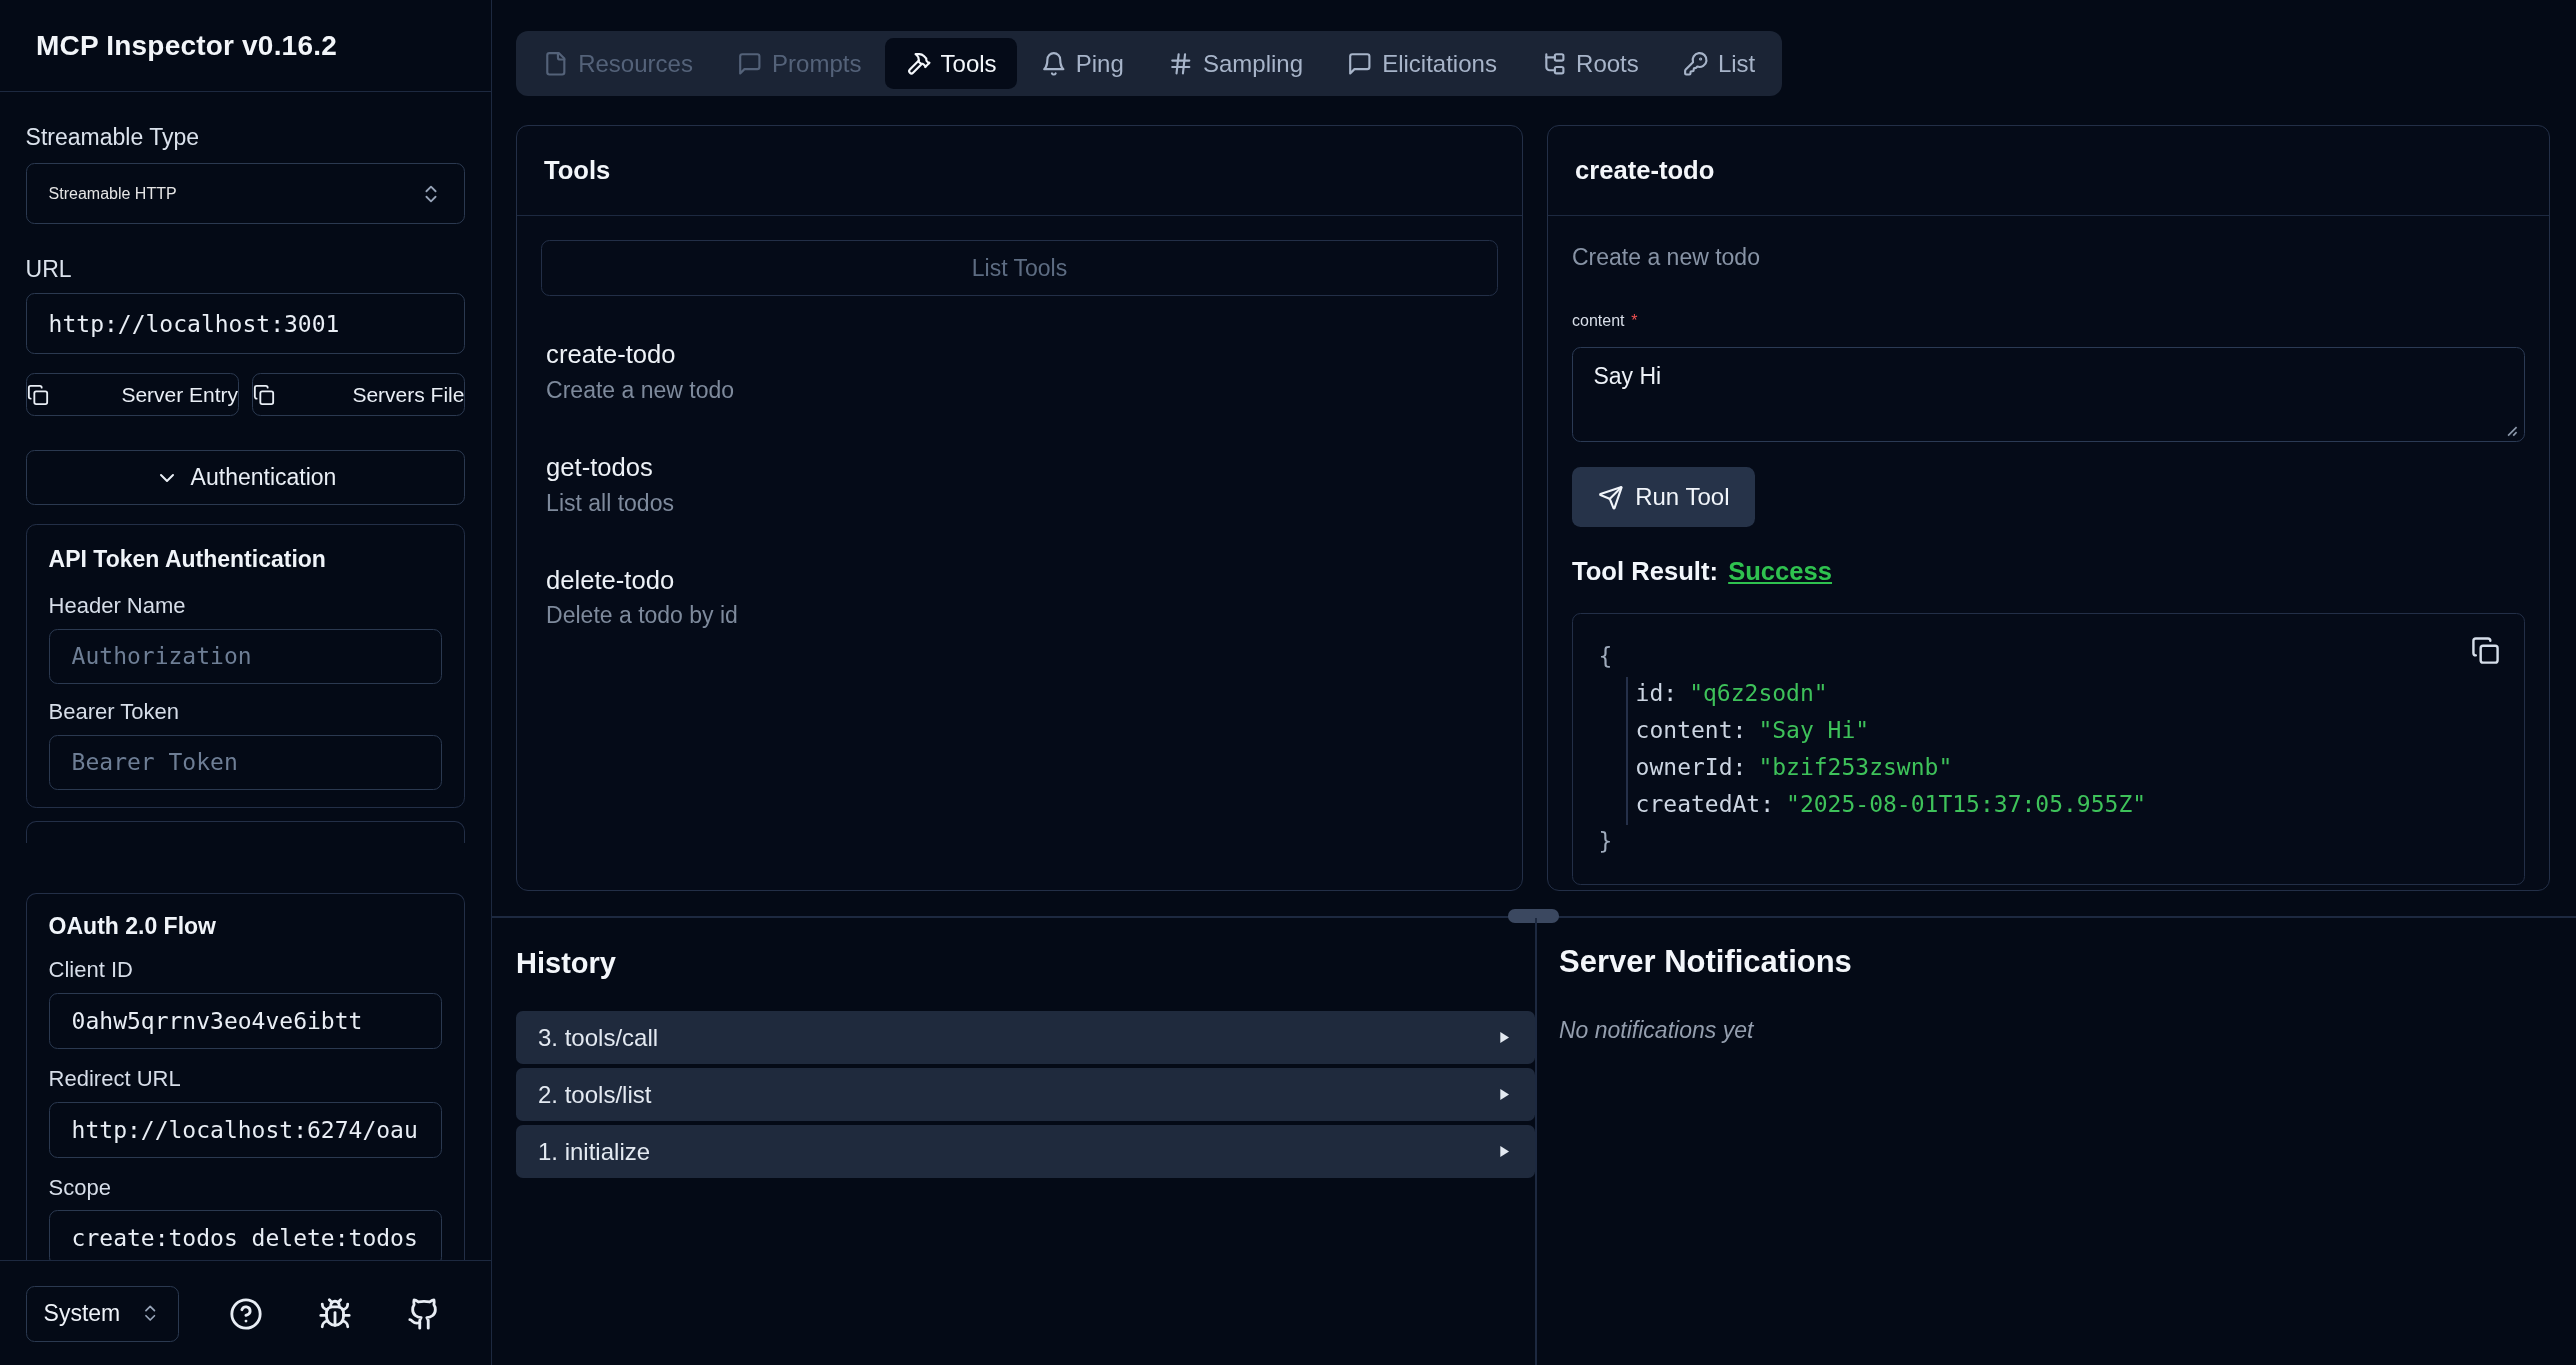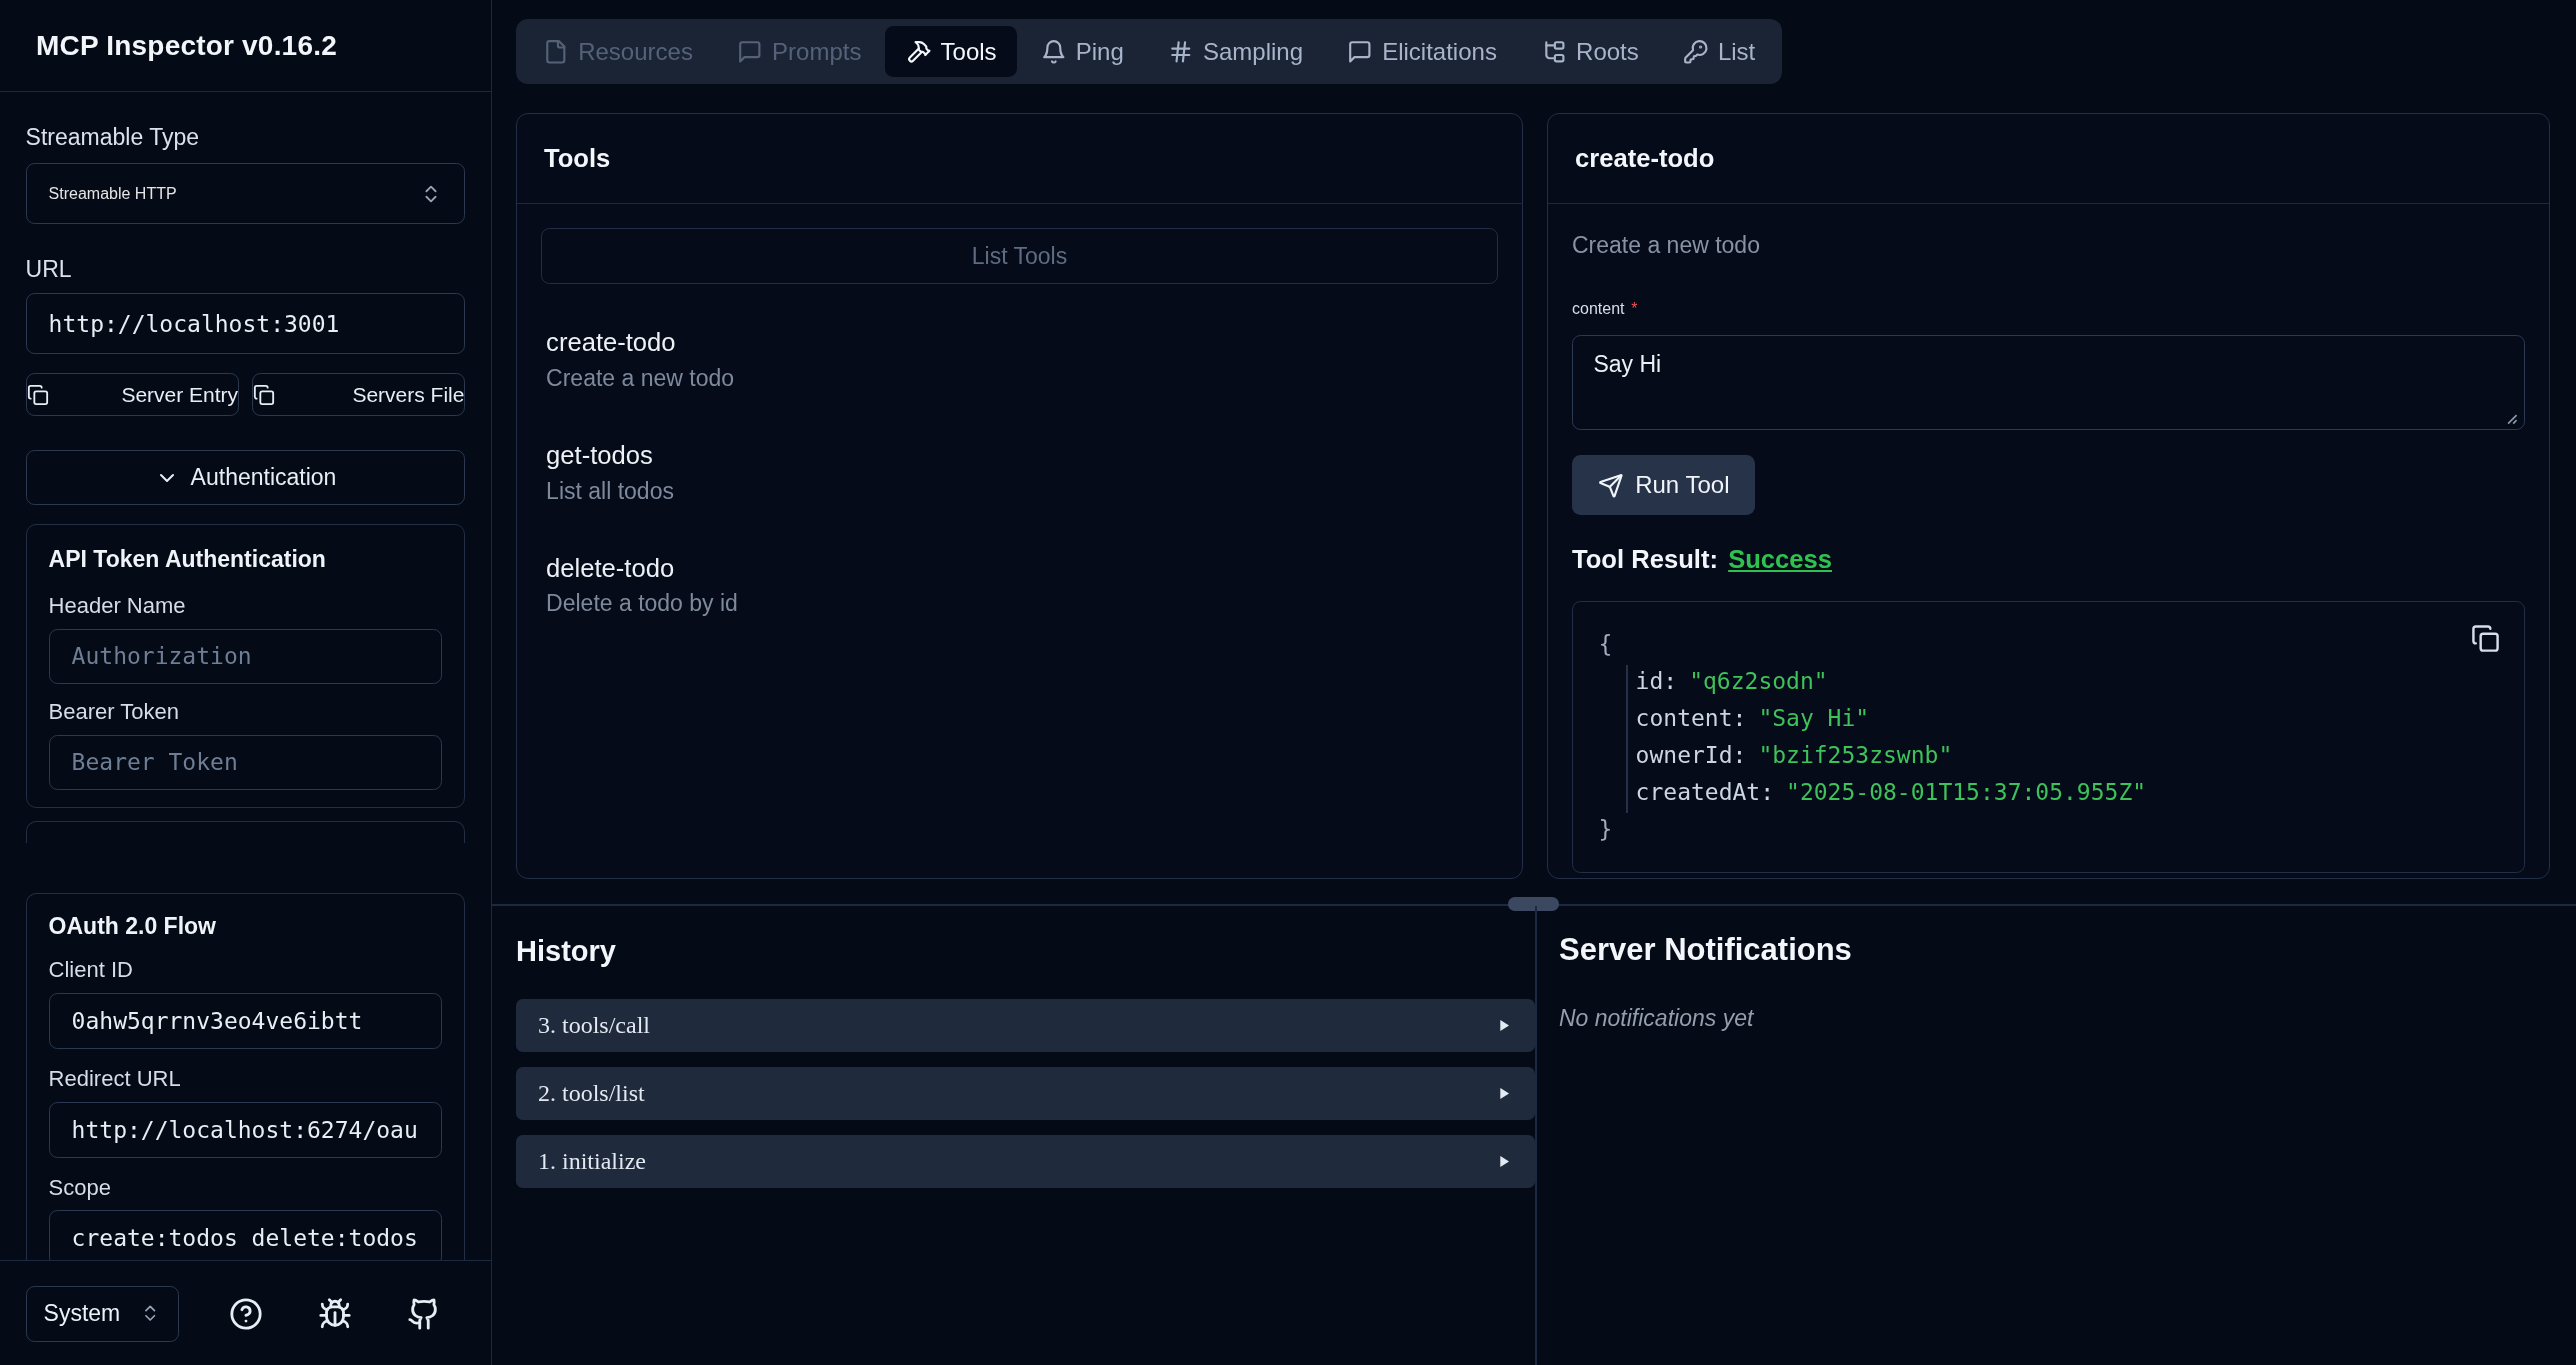--- a/index.html
+++ b/index.html
@@ -47,21 +47,21 @@
   .sb-oauth .textinput { height:56px; }
 
   .sb-footer { flex:1; border-top:1.7px solid #1d2940; display:flex; align-items:center; padding:0 25.6px; }
   .theme-select { width:153px; height:56px; border:1.7px solid #2b3950; border-radius:8.5px;
     display:flex; align-items:center; justify-content:space-between; padding:0 17px; cursor:pointer; }
   .theme-select .sel-text { font-size:23px; color:#eef2f8; }
   .icon-group { display:flex; gap:55px; margin-left:auto; margin-right:24px; }
   .foot-icon { background:none; border:none; color:#e8edf4; cursor:pointer; padding:0; }
 
   
-  .main { position:absolute; left:492px; top:0; width:2084px; height:1326px; }
+  .main { position:absolute; left:492px; top:12px; width:2084px; height:1326px; }
 
   .tabbar { position:absolute; left:24px; top:19px; height:65px; background:#1b2435; border-radius:12px;
     display:inline-flex; align-items:center; padding:0 6.8px; gap:3.4px; }
   .tab { display:inline-flex; align-items:center; gap:9.4px; height:51px; padding:0 20.4px; border:none; background:transparent;
     border-radius:8.5px; font-family:inherit; font-size:24px; font-weight:500; color:#a7b4c9; cursor:pointer; }
   .tab.disabled { color:#546279; cursor:default; }
   .tab.active { background:#050b18; color:#f4f7fb; }
 
   .panel-card { position:absolute; top:113px; height:766px; border:1.7px solid #232f47; border-radius:12px; background:#050b18; }
   .tools-card { left:24px; width:1007px; }
@@ -102,22 +102,22 @@
   .json-guide { position:absolute; left:53px; top:63px; width:1.7px; height:148px; background:#253049; }
   .copy-btn { position:absolute; top:22px; right:24px; background:none; border:none; color:#d6dee9; cursor:pointer; padding:0; }
 
   .h-divider { position:absolute; left:0; right:0; top:904px; height:1.7px; background:#1d2940; }
   .drag-handle { position:absolute; left:1016px; top:897px; width:51px; height:13.6px; border-radius:6.8px; background:#3b4860; cursor:row-resize; }
   .v-divider { position:absolute; left:1043px; top:906px; height:460px; width:1.7px; background:#1d2940; }
 
   .history { position:absolute; left:24px; top:935px; width:1019px; }
   .history-title { font-size:29px; font-weight:700; color:#f3f6fa; }
   .history-rows { margin-top:31px; }
-  .history-row { height:53px; margin-bottom:15px; background:#1f2a3d; border-radius:6.8px; display:flex; align-items:center;
-    padding:0 22px; font-family:Liberation Serif, serif; font-size:24px; color:#e3e9f1; cursor:pointer; }
+  .history-row { height:53px; margin-bottom:4px; background:#1f2a3d; border-radius:6.8px; display:flex; align-items:center;
+    padding:0 22px; font-family:Liberation Sans, sans-serif; font-size:24px; color:#e3e9f1; cursor:pointer; }
   .row-arrow { margin-left:auto; color:#e3e9f1; }
 
   .notifications { position:absolute; left:1067px; top:932px; width:988px; }
   .notif-title { font-size:31px; font-weight:700; color:#f3f6fa; }
   .notif-empty { margin-top:37px; font-size:23px; font-style:italic; color:#949eae; }
 </style>
 </head>
 <body>
 
 <aside class="sidebar">

